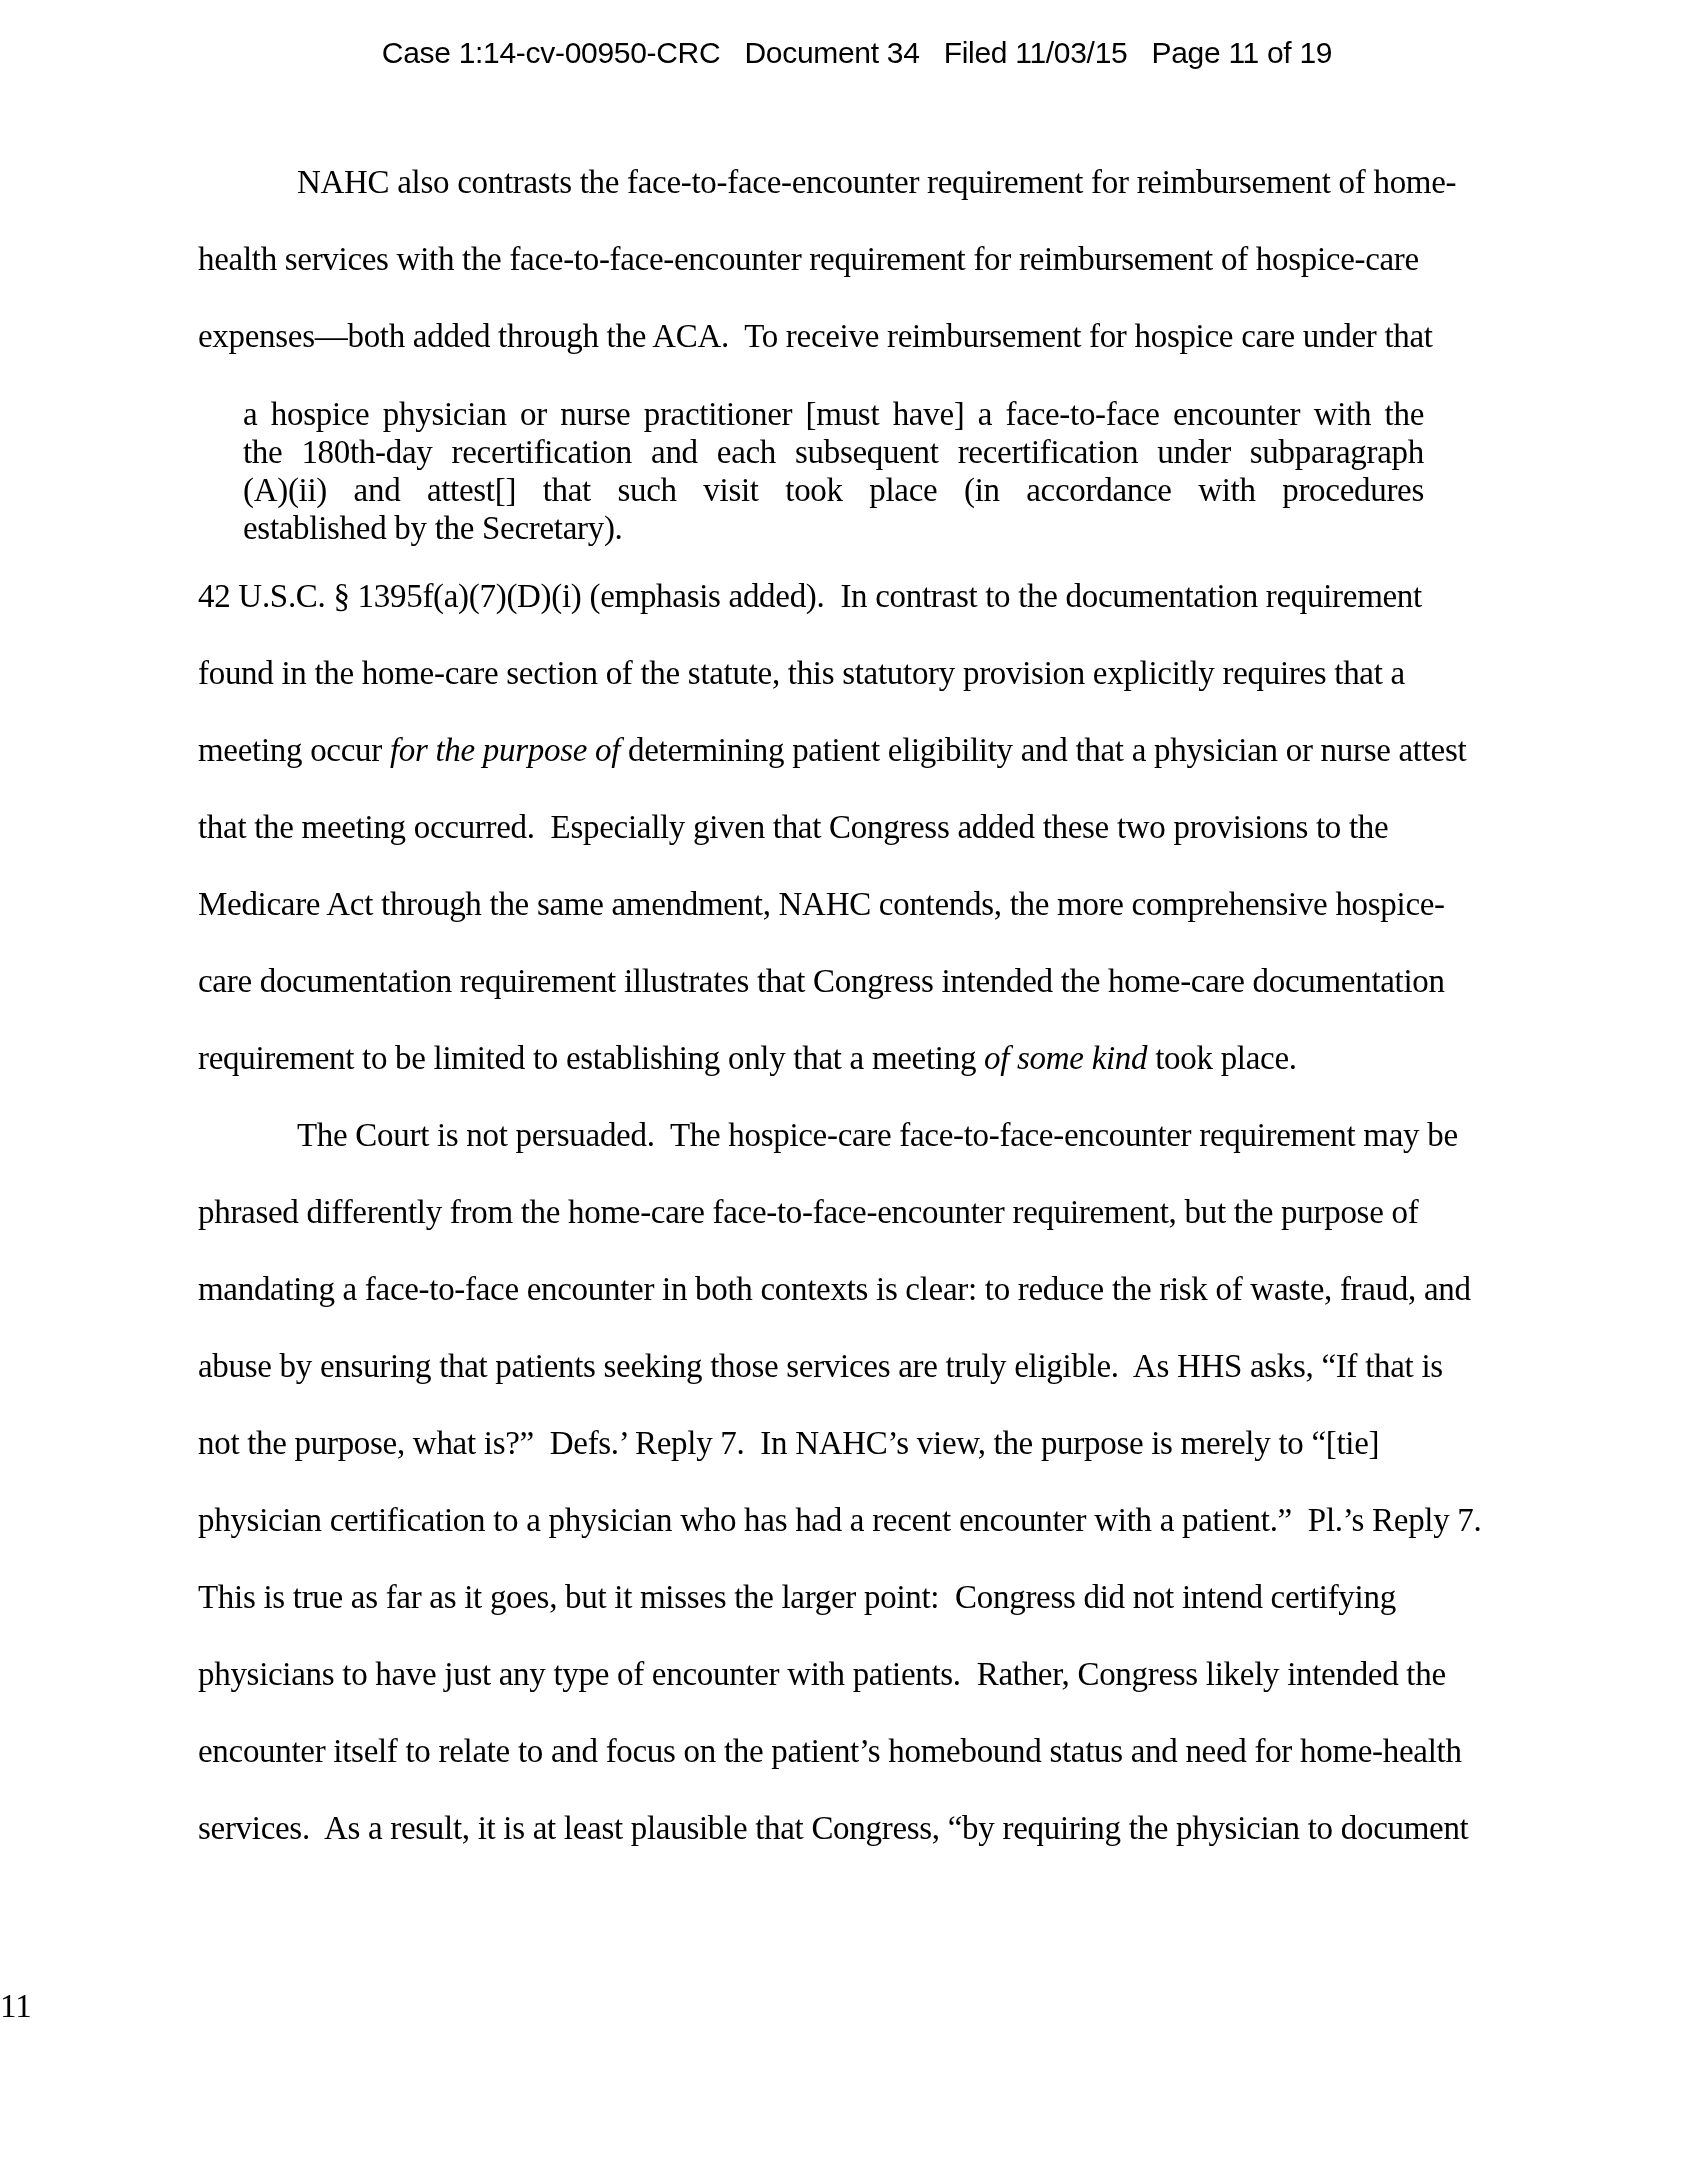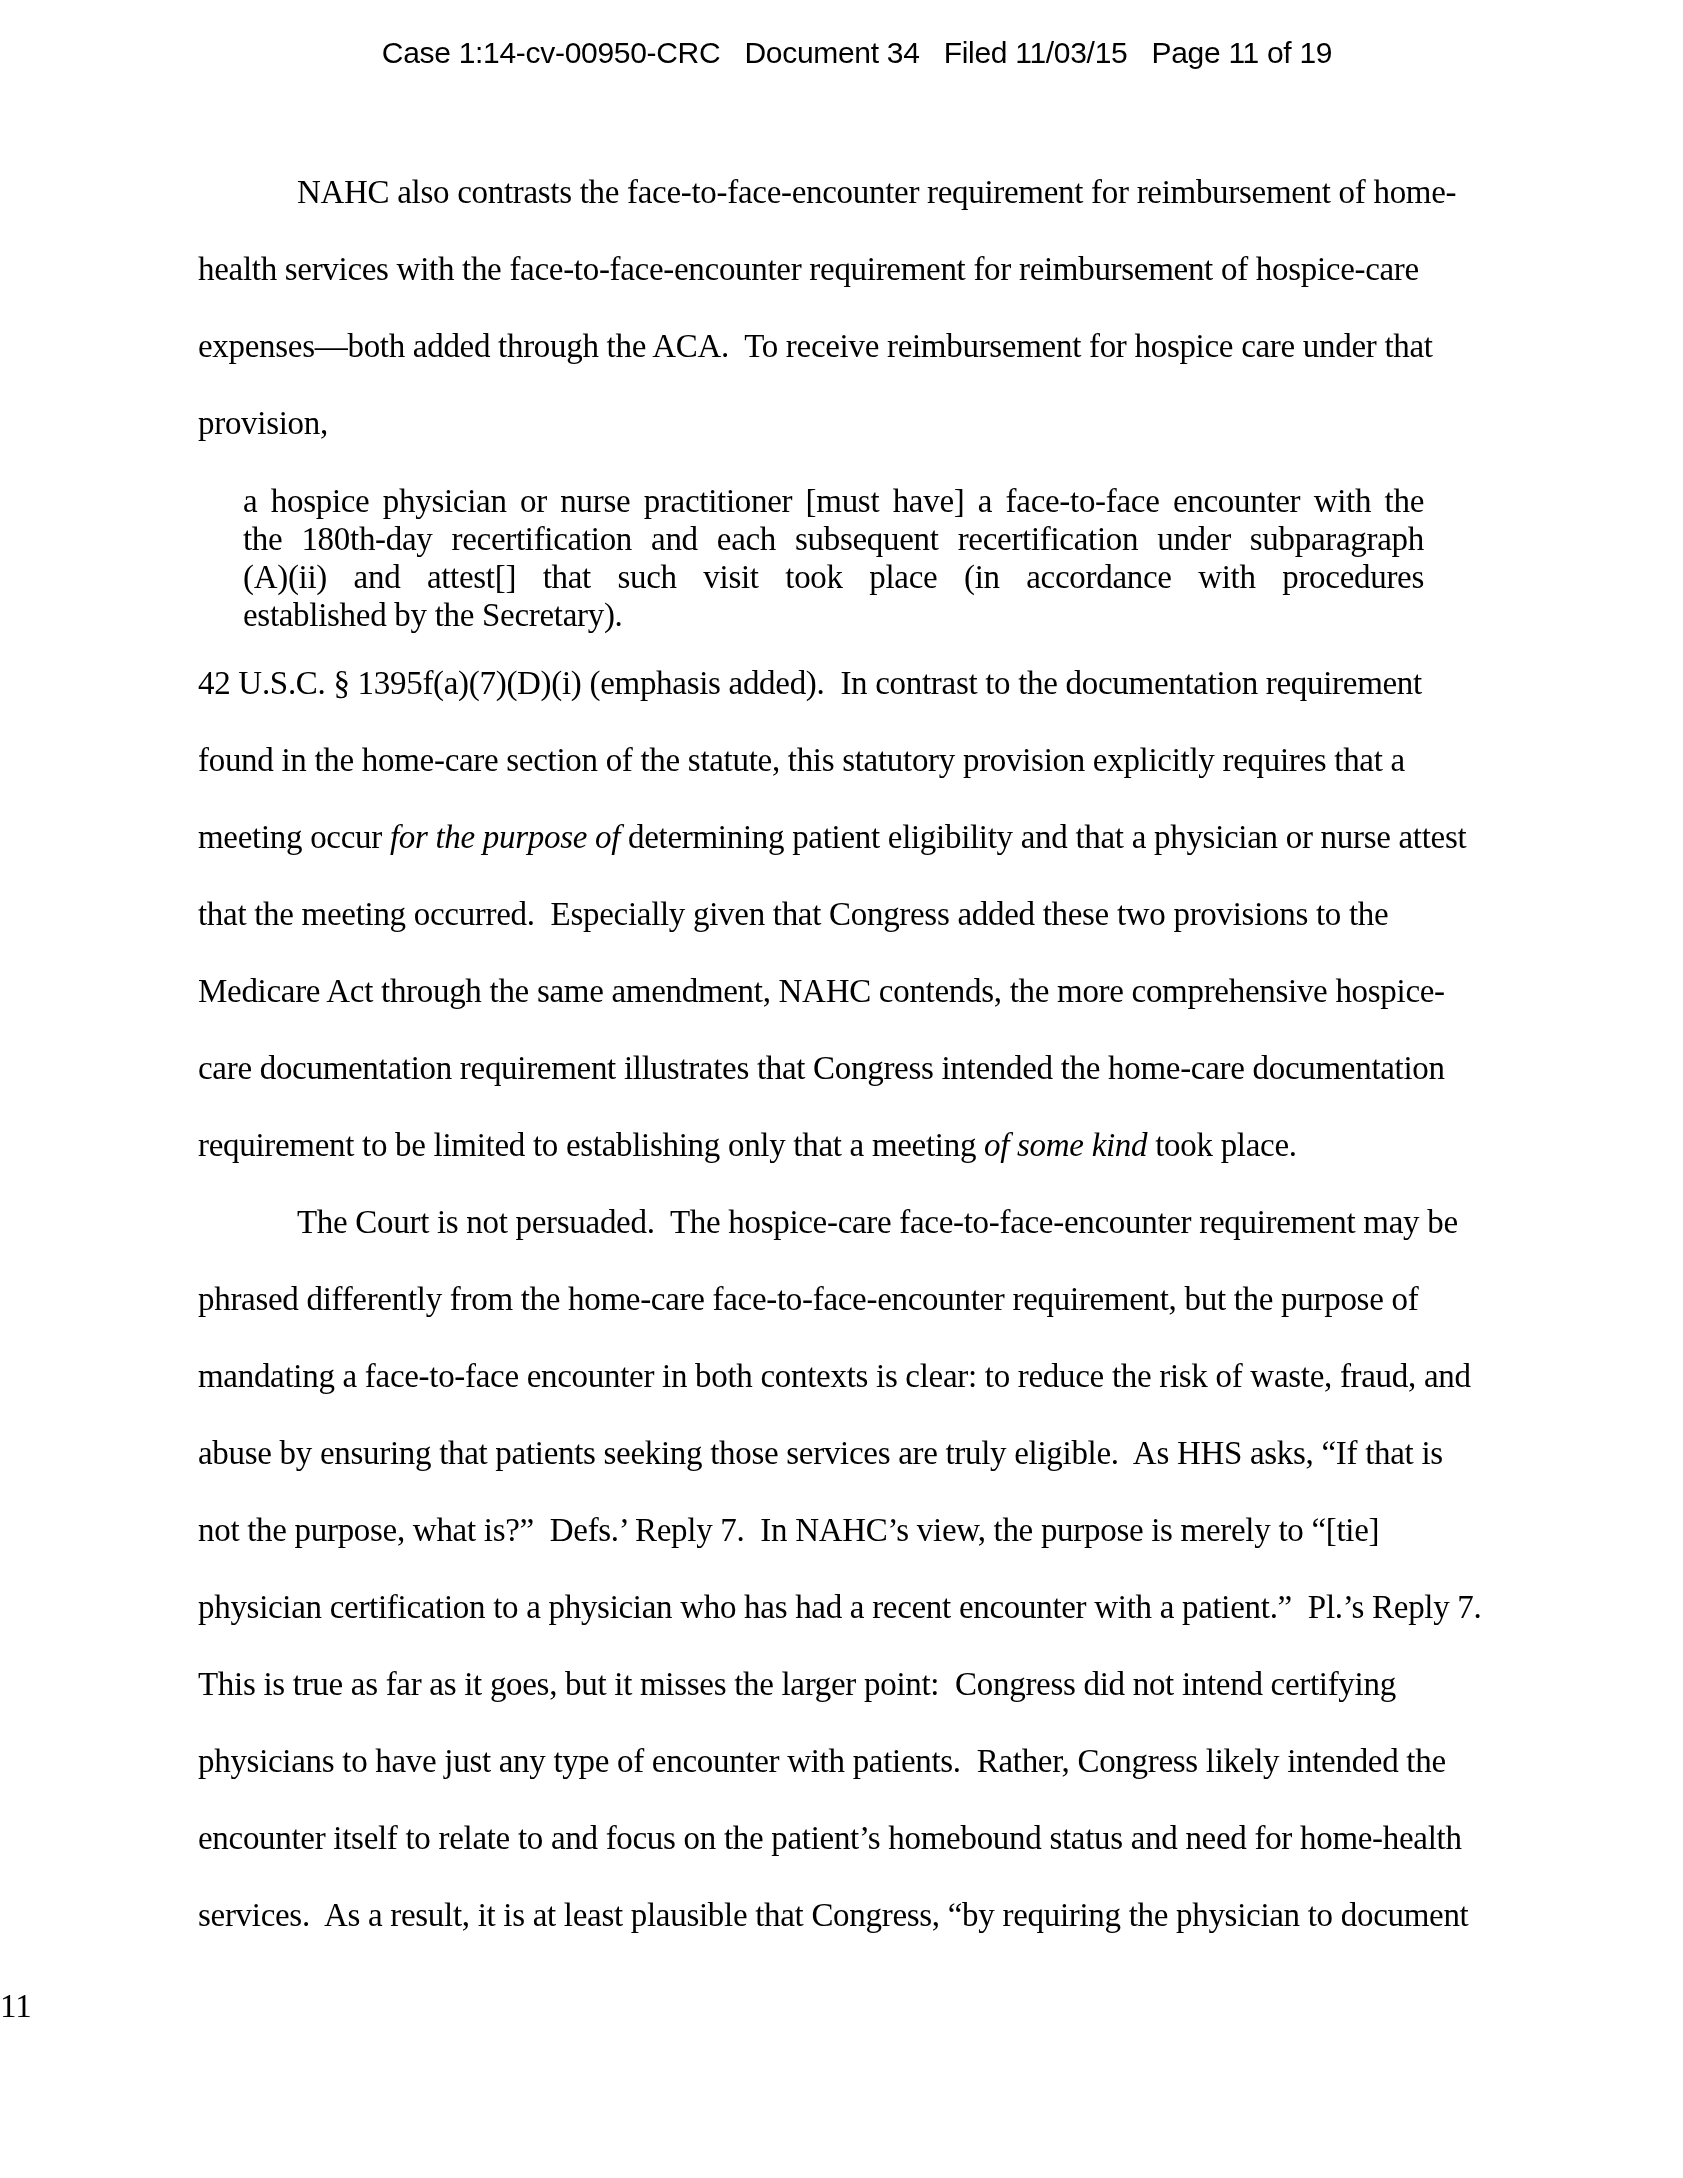--- a/index.html
+++ b/index.html
@@ -24,21 +24,21 @@
     font-family: "Liberation Sans", "DejaVu Sans", sans-serif;
     font-size: 30px;
     letter-spacing: -0.3px;
     white-space: pre;
     color: #000;
     margin-left: 31px;
   }
   .doc-body {
     position: absolute;
     left: 198px;
-    top: 154px;
+    top: 144px;
     width: 1287px;
     font-family: "Liberation Serif", "DejaVu Serif", serif;
     font-size: 33px;
     letter-spacing: -0.3px;
     color: #000;
   }
   .block.paragraph .line {
     line-height: 77px;
     white-space: pre;
   }
@@ -76,21 +76,20 @@
 <body>
 
 <div class="page">
   <div class="stamp-header">Case 1:14-cv-00950-CRC   Document 34   Filed 11/03/15   Page 11 of 19</div>
 
   <div class="doc-body">
       <div class="block paragraph">
         <div class="line indent"><span>NAHC also contrasts the face-to-face-encounter requirement for reimbursement of home-</span></div>
         <div class="line"><span>health services with the face-to-face-encounter requirement for reimbursement of hospice-care</span></div>
         <div class="line"><span>expenses—both added through the ACA.  To receive reimbursement for hospice care under that</span></div>
-        <div class="line"><span>provision,</span></div>
       </div>
       <div class="block blockquote">
         <div class="line justify"><span>a hospice physician or nurse practitioner [must have] a face-to-face encounter with the</span></div>
         <div class="line justify"><span>the 180th-day recertification and each subsequent recertification under subparagraph</span></div>
         <div class="line justify"><span>(A)(ii) and attest[] that such visit took place (in accordance with procedures</span></div>
         <div class="line"><span>established by the Secretary).</span></div>
       </div>
       <div class="block paragraph">
         <div class="line"><span>42 U.S.C. § 1395f(a)(7)(D)(i) (emphasis added).  In contrast to the documentation requirement</span></div>
         <div class="line"><span>found in the home-care section of the statute, this statutory provision explicitly requires that a</span></div>

